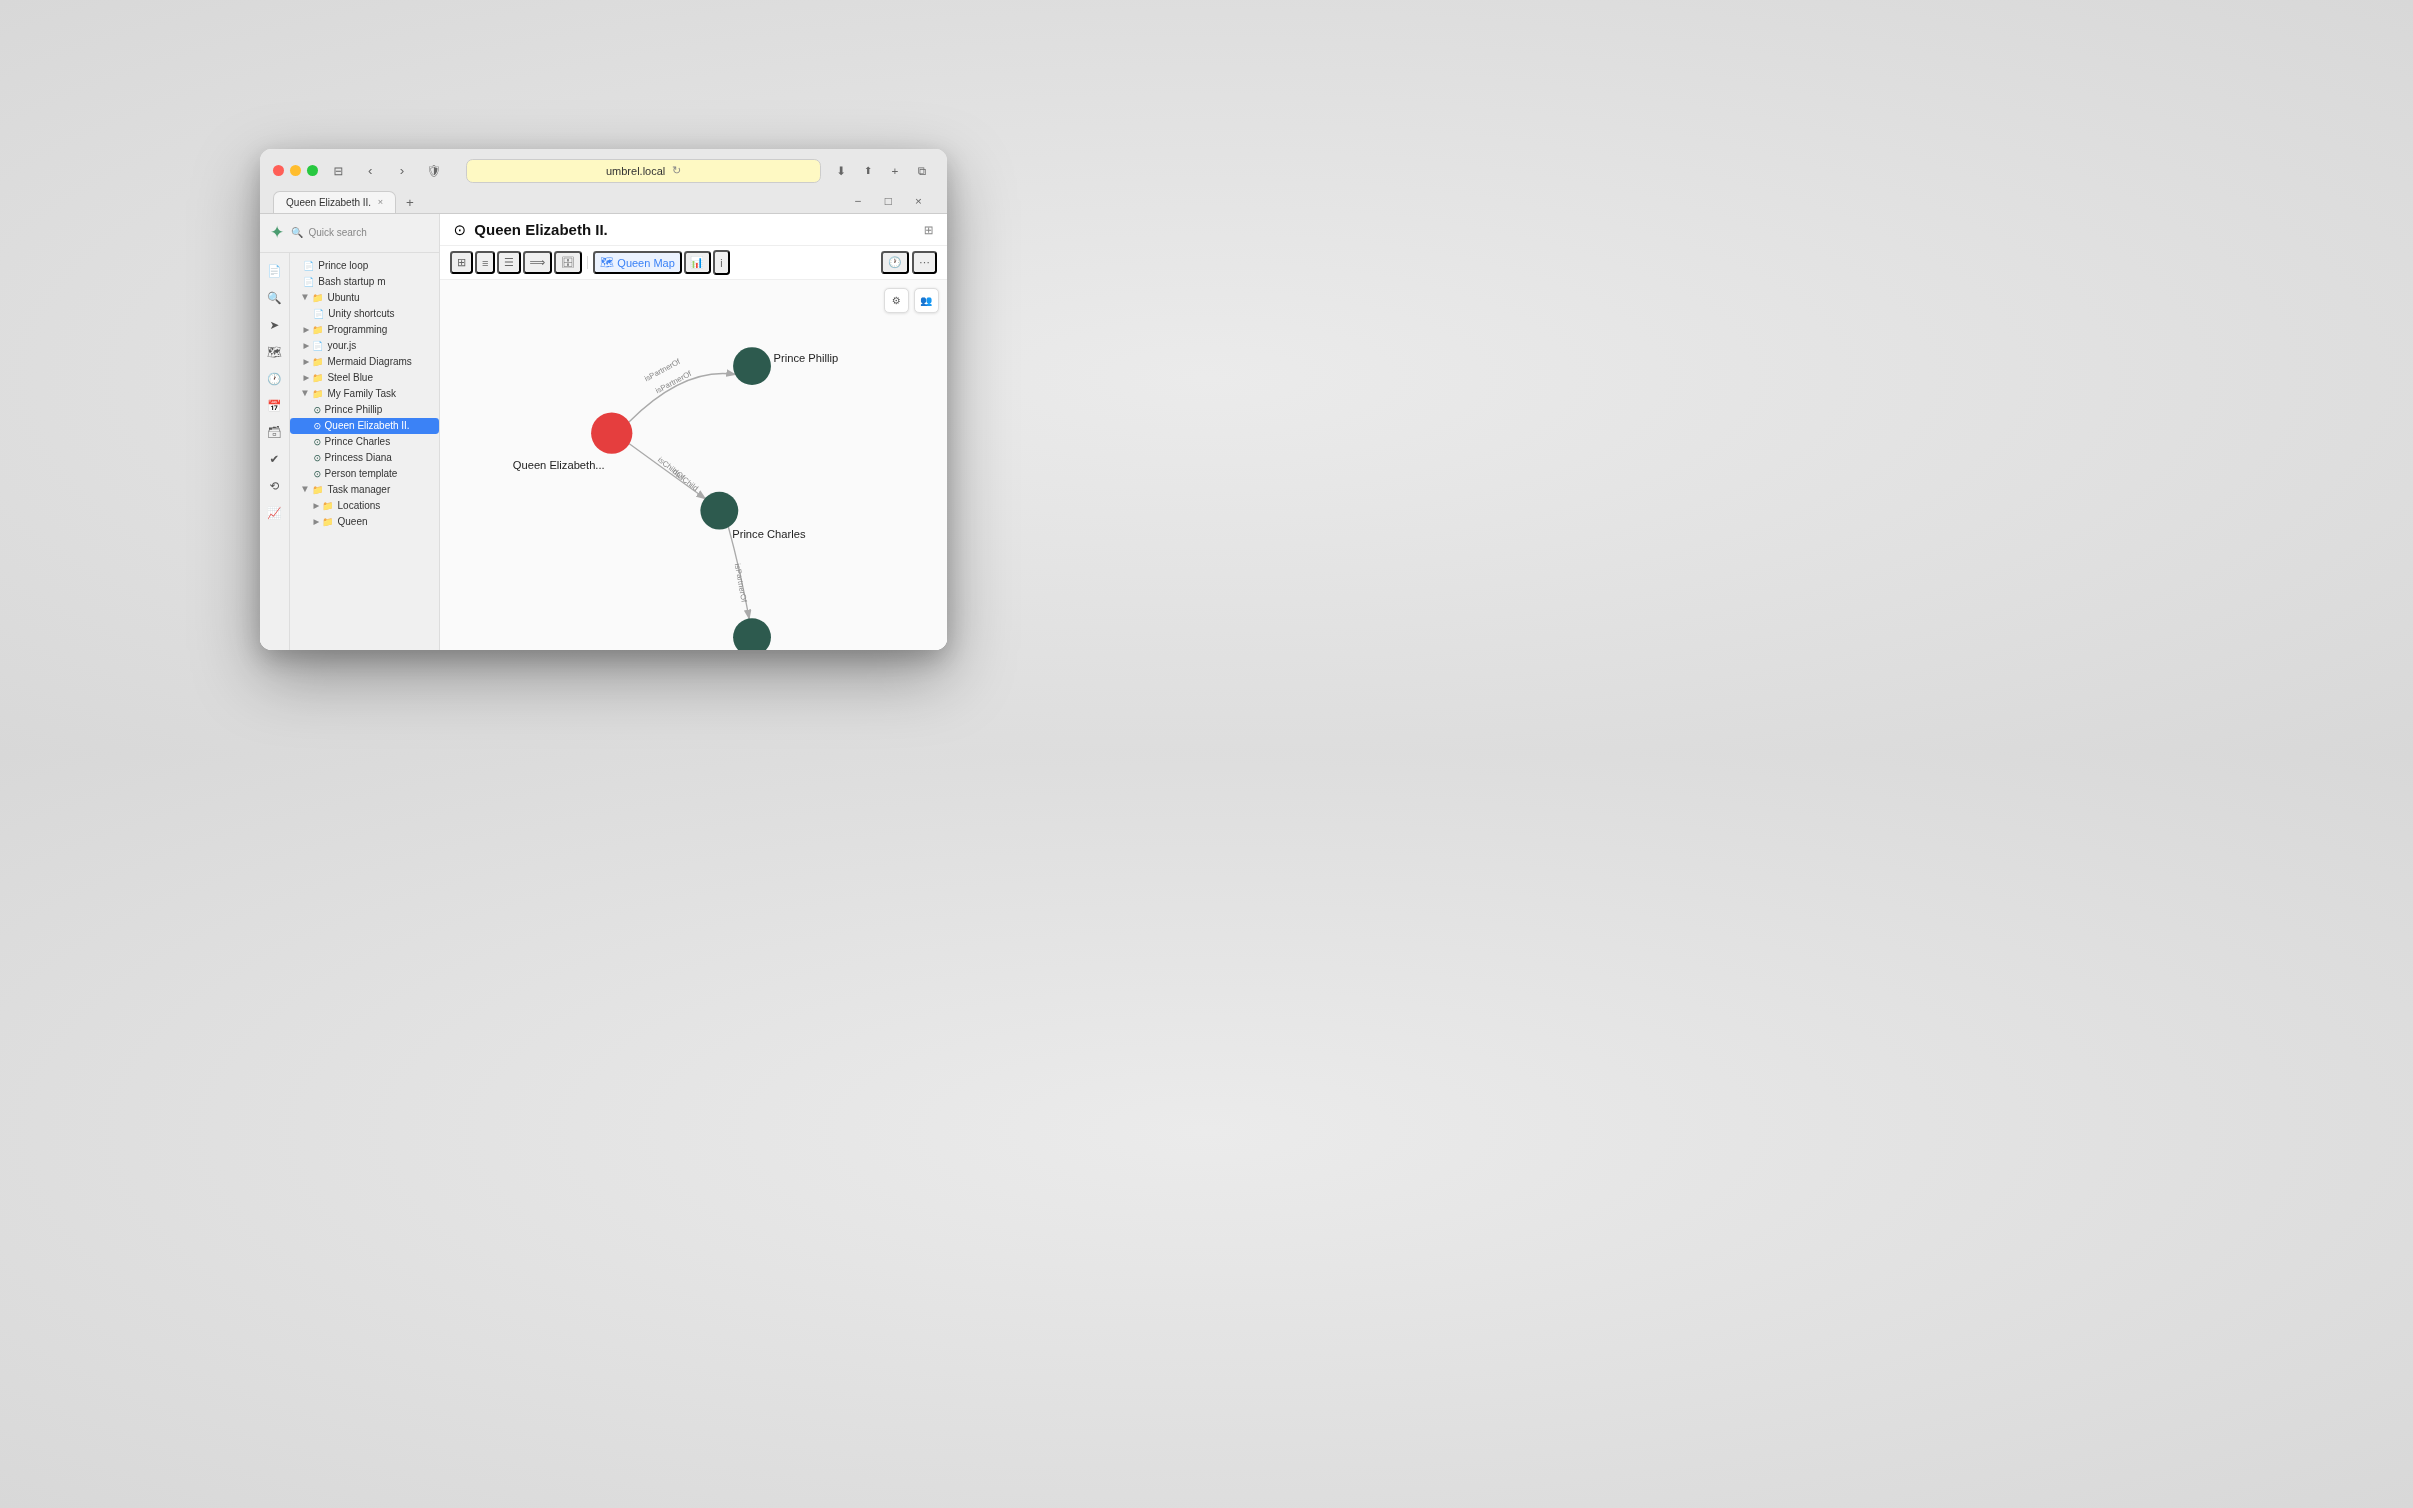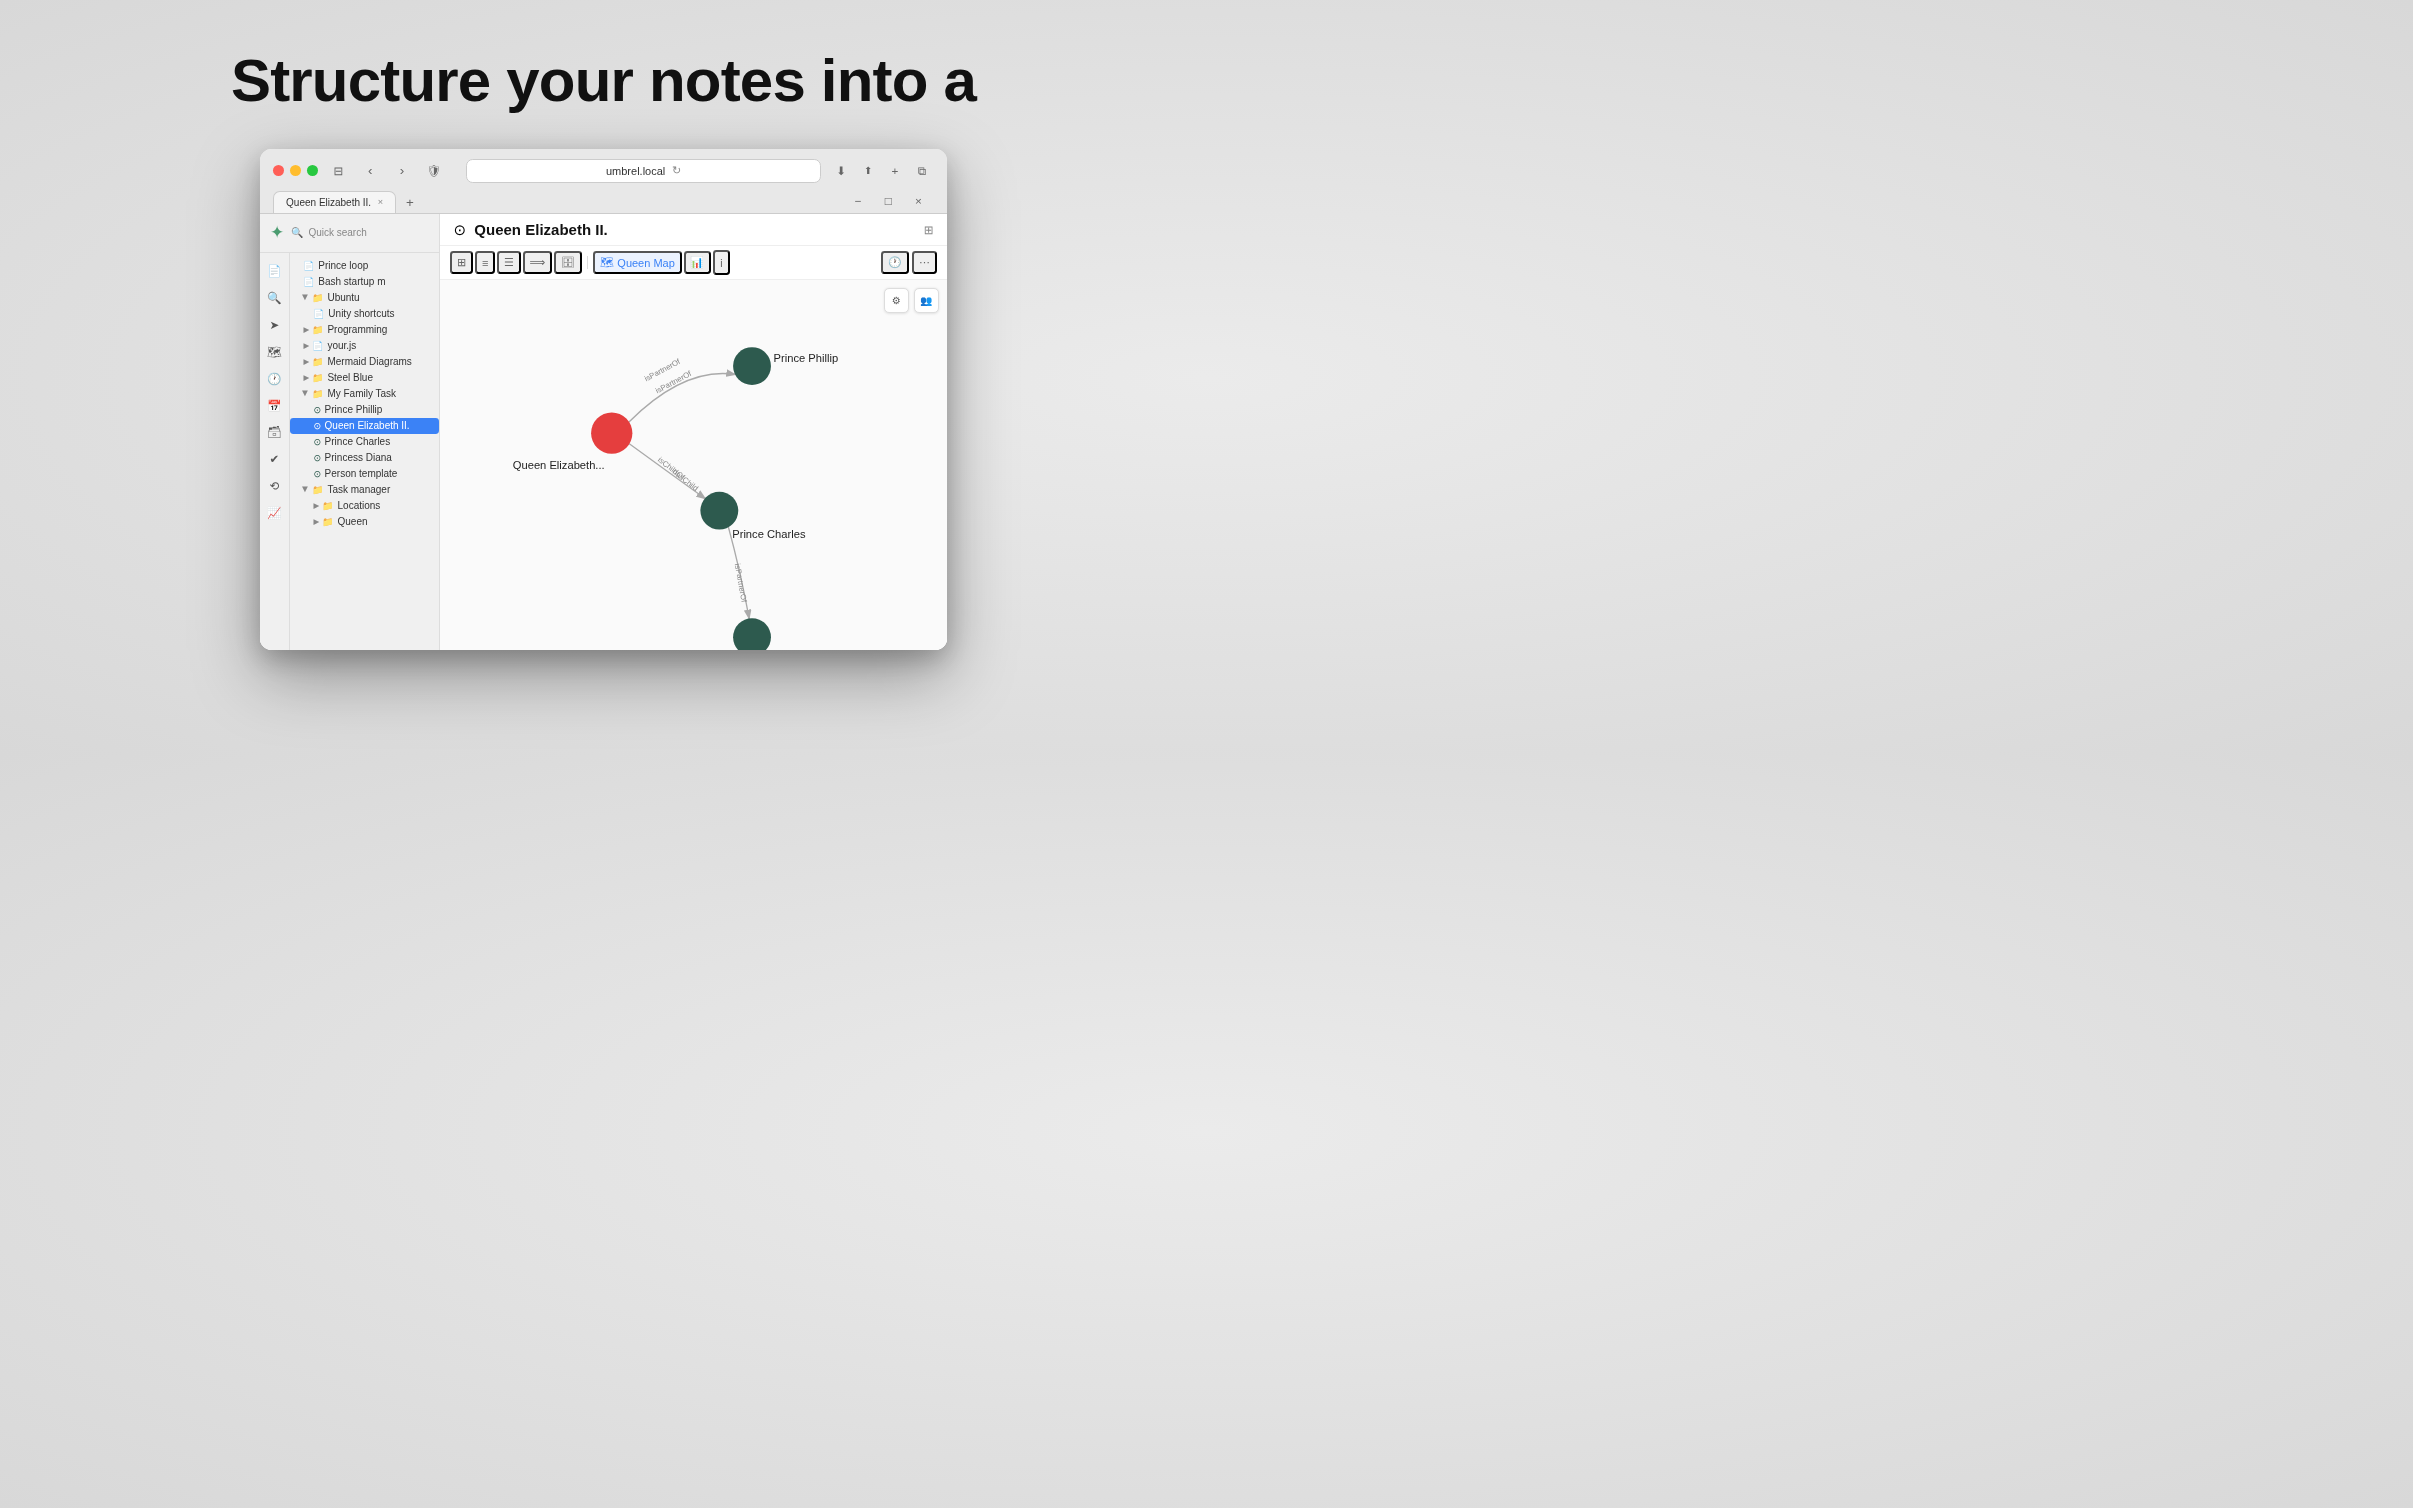--- a/index.html
+++ b/index.html
@@ -78,21 +78,21 @@
       display: flex;
       align-items: center;
       justify-content: center;
       color: #666;
       font-size: 11.7px;
       border-radius: 3.4px;
     }
 
     .url-bar {
       flex: 1;
-      background: #ffffff;
+      background: #fef9c3;
       border-radius: 6.7px;
       height: 23.5px;
       display: flex;
       align-items: center;
       justify-content: center;
       font-size: 11px;
       color: #333;
       border: 0.8px solid #ccc;
       gap: 6.7px;
       margin-left: 12px;
@@ -374,21 +374,21 @@
       stroke-width: 1.5;
       fill: none;
       marker-end: url(#arrowhead);
     }
   </style>
 </head>
 <body>
 
 <div class="hero-text">
   <h1>
-    <span>Structure your notes into a</span><br>
+    <br>
   </h1>
 </div>
 
 <div class="browser-window">
 
   <div class="browser-chrome">
     <div class="browser-titlebar">
 
       <div class="traffic-lights">
         <div class="traffic-light red"></div>

